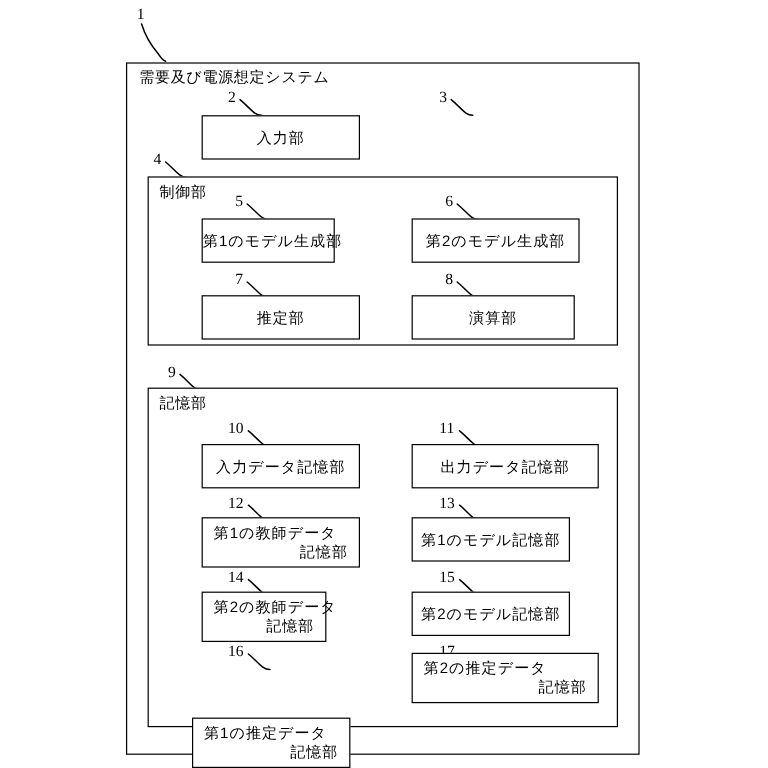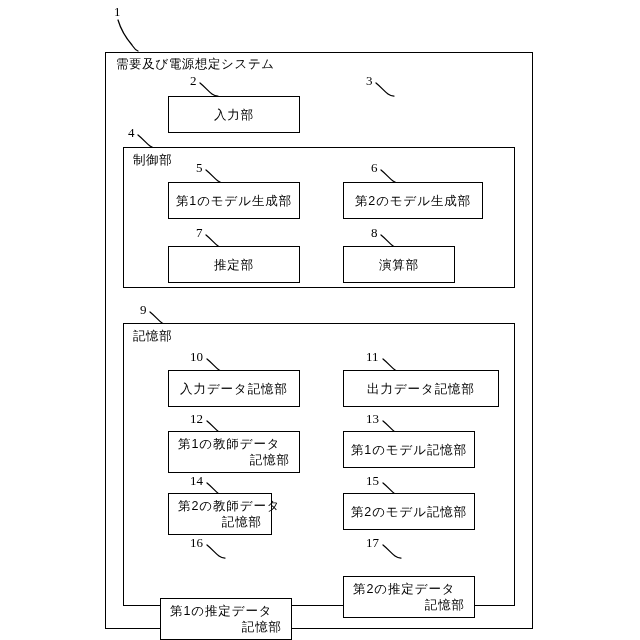--- a/index.html
+++ b/index.html
@@ -115,21 +115,21 @@
   </svg>
 
   <div class="frame" style="left:123px; top:147px; width:392px; height:141px;"></div>
   <div class="frame-title" style="left:133px; top:154px;">制御部</div>
 
   <div class="ref" style="left:196px; top:161px;">5</div>
   <svg class="leader" style="left:205px; top:169px;" width="28" height="18" viewBox="0 0 28 18">
     <path d="M1,1 C6,5 9,9 13,12 C15,13.5 17,14 19,14"></path>
   </svg>
 
-  <div class="box single" style="left:168px; top:182px; width:132px; height:37px;">
+  <div class="box single" style="left:168px; top:182px; width:111px; height:37px;">
     <div class="ln">第1のモデル生成部</div>
   </div>
 
   <div class="ref" style="left:371px; top:161px;">6</div>
   <svg class="leader" style="left:380px; top:169px;" width="28" height="18" viewBox="0 0 28 18">
     <path d="M1,1 C6,5 9,9 13,12 C15,13.5 17,14 19,14"></path>
   </svg>
 
   <div class="box single" style="left:343px; top:182px; width:140px; height:37px;">
     <div class="ln">第2のモデル生成部</div>
@@ -142,21 +142,21 @@
 
   <div class="box single" style="left:168px; top:246px; width:132px; height:37px;">
     <div class="ln">推定部</div>
   </div>
 
   <div class="ref" style="left:371px; top:226px;">8</div>
   <svg class="leader" style="left:380px; top:234px;" width="28" height="18" viewBox="0 0 28 18">
     <path d="M1,1 C6,5 9,9 13,12 C15,13.5 17,14 19,14"></path>
   </svg>
 
-  <div class="box single" style="left:343px; top:246px; width:112px; height:37px;">
+  <div class="box single" style="left:343px; top:246px; width:136px; height:37px;">
     <div class="ln">演算部</div>
   </div>
 
   <div class="ref" style="left:140px; top:303px;">9</div>
   <svg class="leader" style="left:149px; top:311px;" width="28" height="18" viewBox="0 0 28 18">
     <path d="M1,1 C6,5 9,9 13,12 C15,13.5 17,14 19,14"></path>
   </svg>
 
   <div class="frame" style="left:123px; top:323px; width:392px; height:283px;"></div>
   <div class="frame-title" style="left:133px; top:330px;">記憶部</div>
@@ -225,18 +225,18 @@
   <div class="box dual" style="left:160px; top:556px; width:132px; height:42px;margin-top:42px;">
     <div class="ln ln1">第1の推定データ</div>
     <div class="ln ln2">記憶部</div>
   </div>
 
   <div class="ref" style="left:366px; top:536px;">17</div>
   <svg class="leader" style="left:382px; top:544px;" width="28" height="18" viewBox="0 0 28 18">
     <path d="M1,1 C6,5 9,9 13,12 C15,13.5 17,14 19,14"></path>
   </svg>
 
-  <div class="box dual" style="left:343px; top:576px; width:132px; height:42px;">
+  <div class="box dual" style="left:343px; top:544px; width:156px; height:42px;">
     <div class="ln ln1">第2の推定データ</div>
     <div class="ln ln2">記憶部</div>
   </div>
 
 </div>
 
 </body></html>

